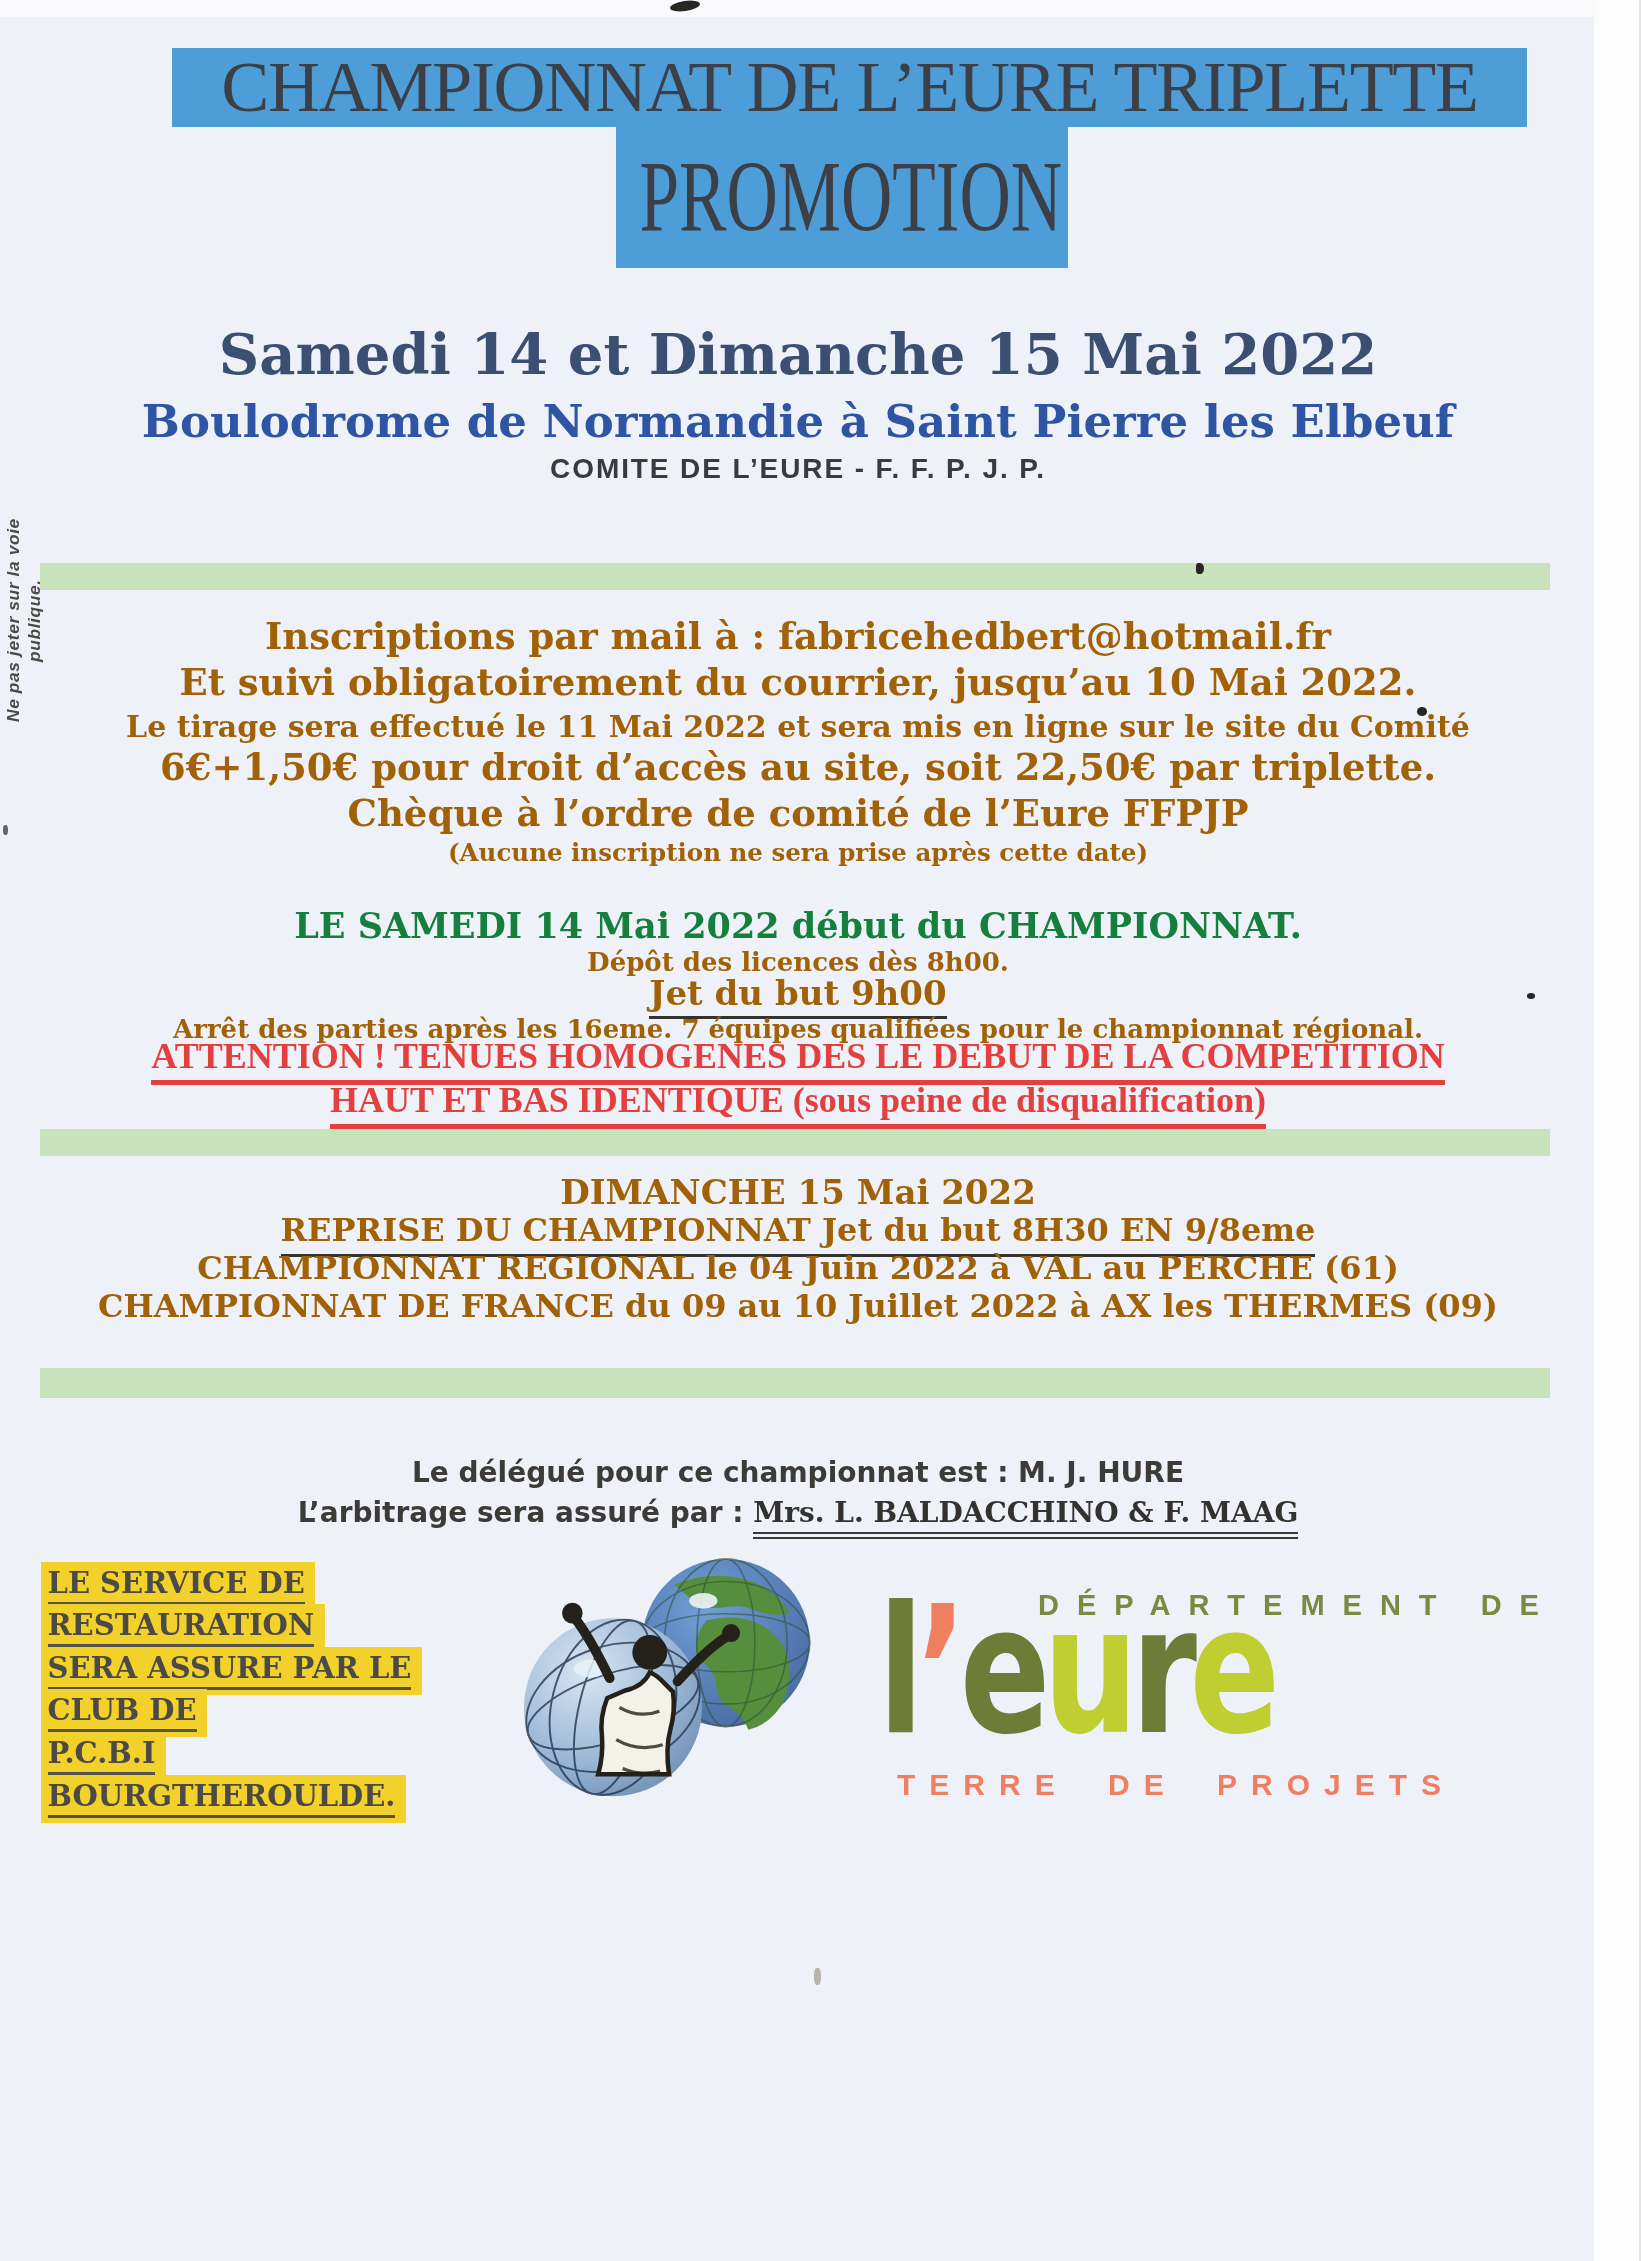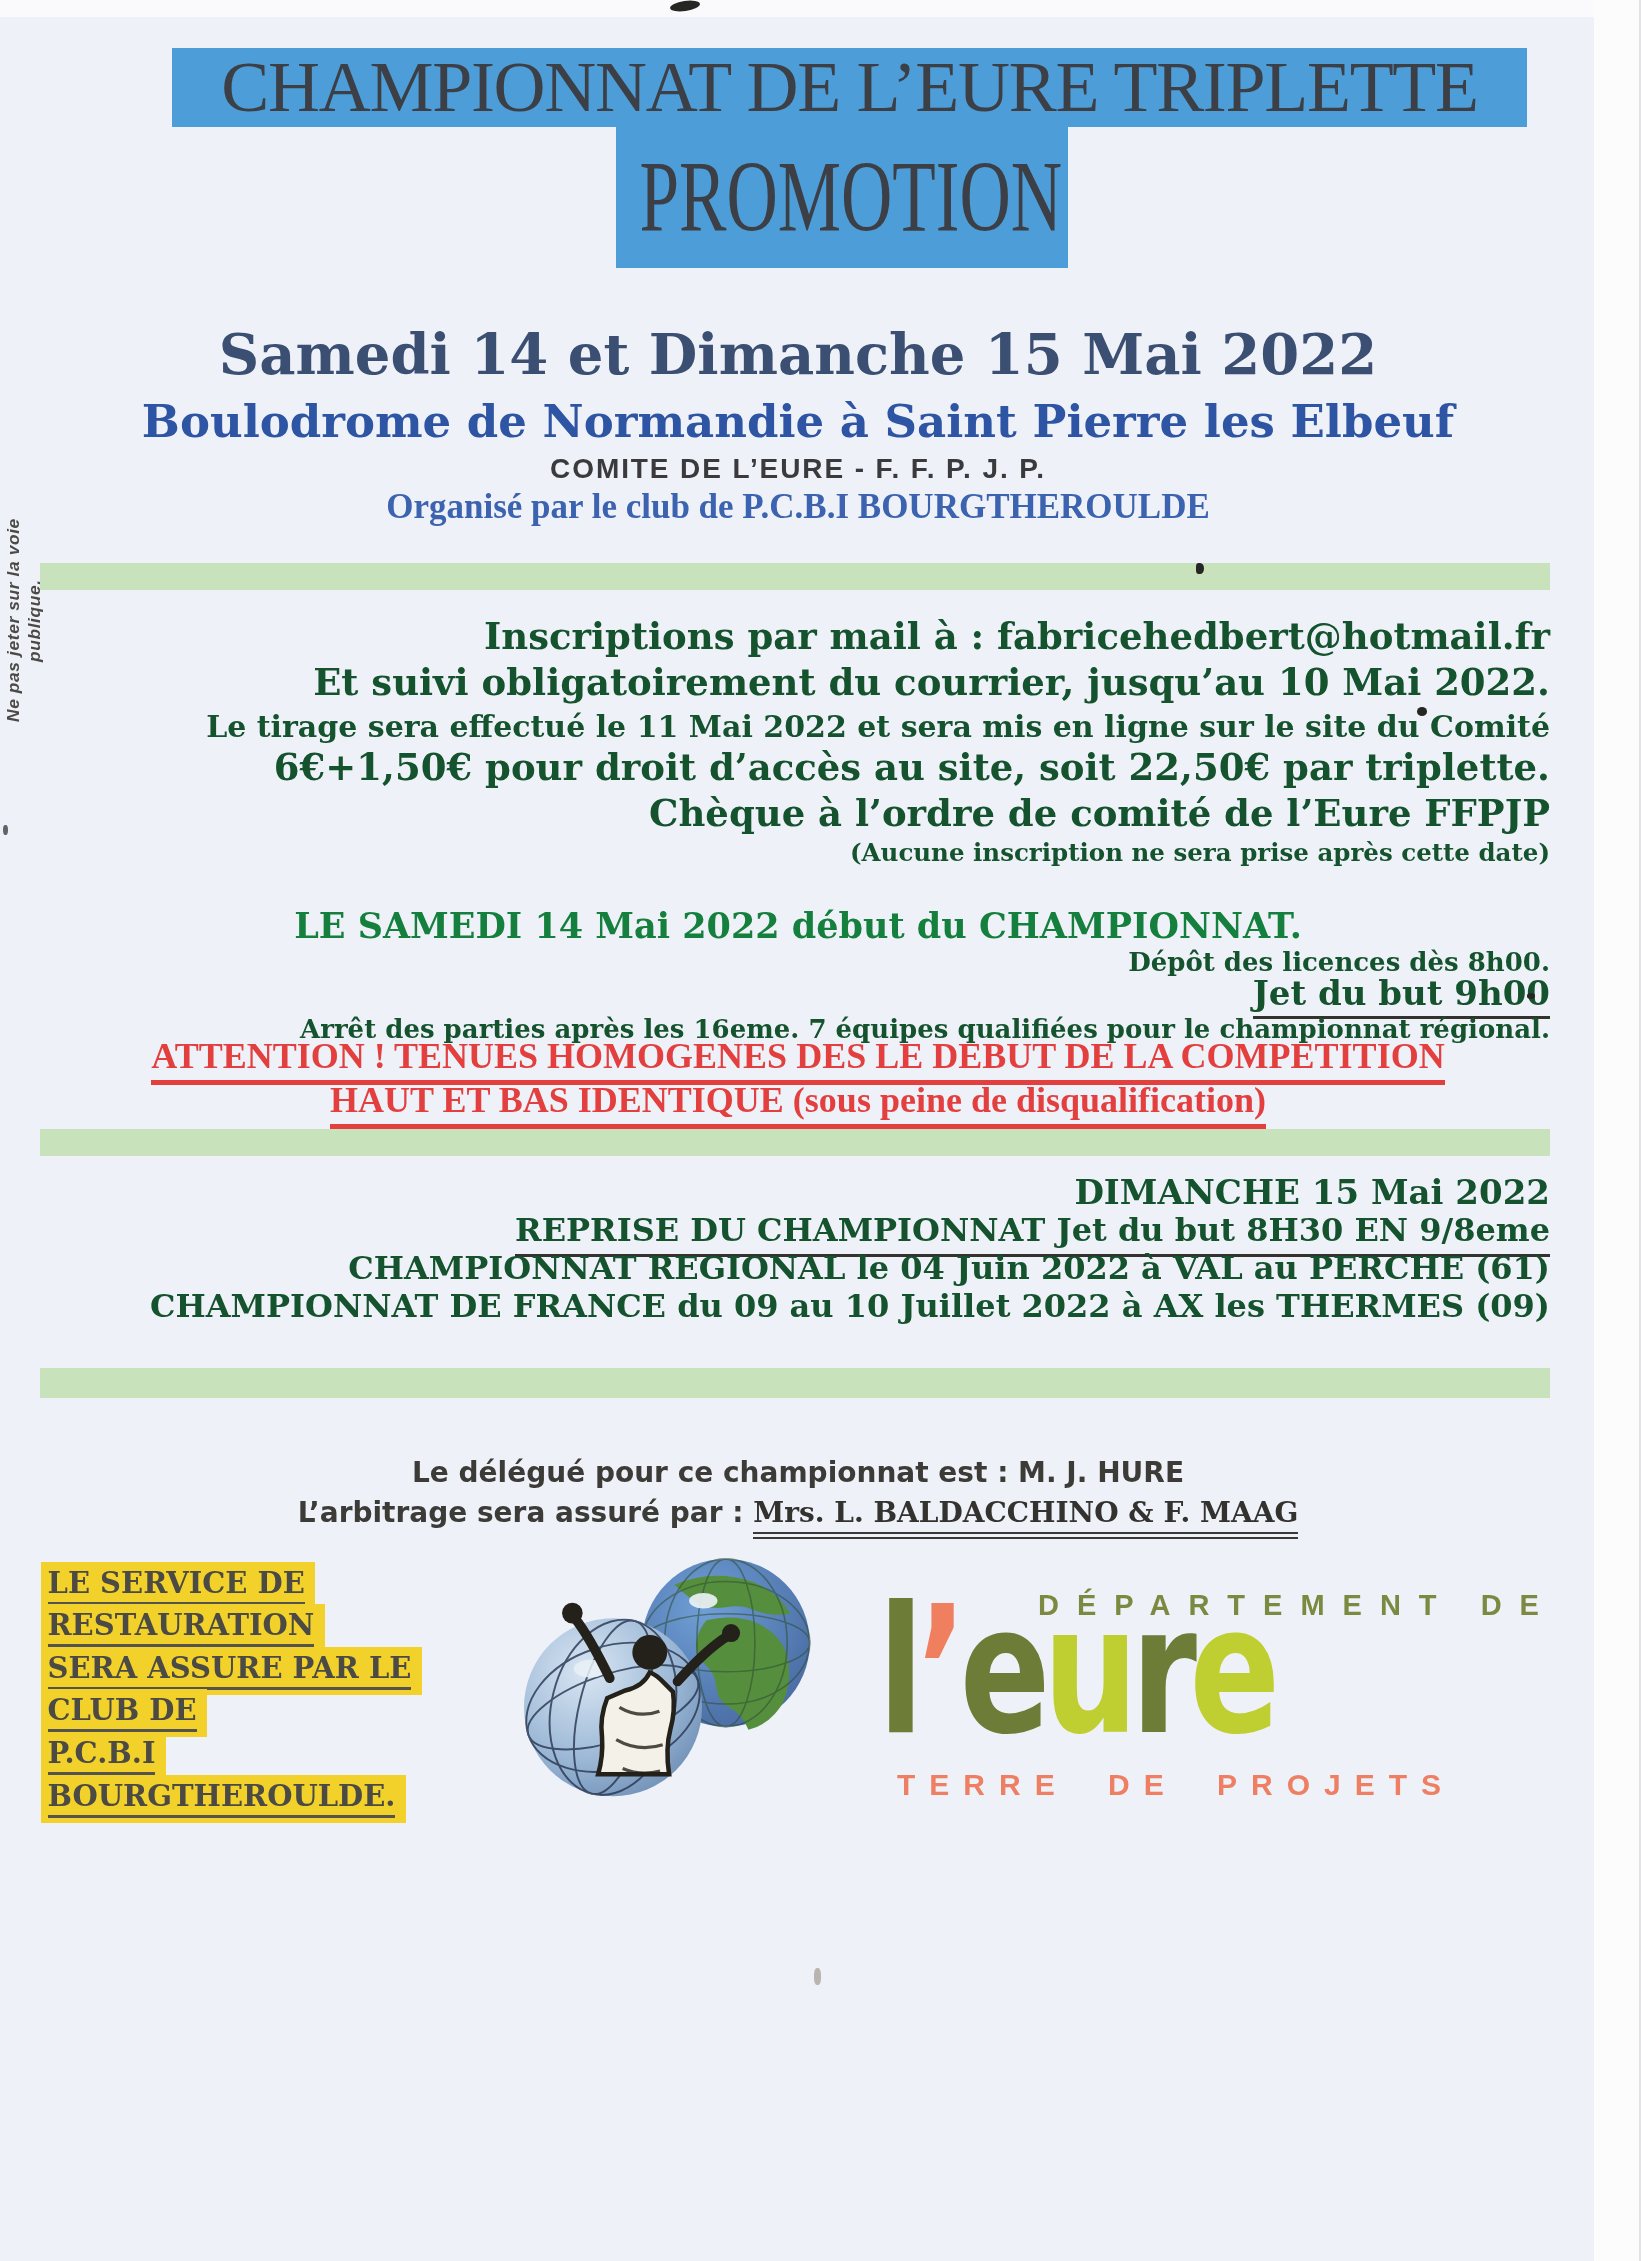--- a/index.html
+++ b/index.html
@@ -33,21 +33,21 @@
 
   .samedi{top:321px;font-size:56px;font-weight:bold;color:#3b4f73;}
   .boulodrome{top:395px;font-size:45px;font-weight:bold;color:#2e55a4;}
   .comite{top:453px;font-family:"Liberation Sans", sans-serif;font-size:28px;font-weight:bold;
           color:#3a3a3c;letter-spacing:1.9px;}
   .organise{top:487px;font-family:"Liberation Serif", serif;font-size:35px;font-weight:bold;color:#3c63b0;}
 
   .green-bar{position:absolute;left:40px;width:1510px;height:27px;background:#c8e3bb;}
   .gb1{top:563px;} .gb2{top:1129px;} .gb3{top:1368px;height:30px;}
 
-  .body-line{font-weight:bold;color:#14532d;text-align:right;}
+  .body-line{font-weight:bold;color:#a16207;}
   .inscriptions{top:614px;font-size:37px;}
   .etsuivi{top:660px;font-size:37px;}
   .letirage{top:709px;font-size:30px;}
   .prix{top:745px;font-size:37px;}
   .cheque{top:791px;font-size:37px;}
   .aucune{top:838px;font-size:24.5px;}
   .chez{top:862px;font-size:36px;}
   .lesamedi{top:905px;font-size:35px;font-weight:bold;color:#15803d;}
   .depot{top:947px;font-size:26px;}
   .jet{top:973px;font-size:34px;}
@@ -137,21 +137,20 @@
   <div class="band band1">
     <span class="title-text">CHAMPIONNAT DE L’EURE TRIPLETTE</span>
   </div>
   <div class="band band2">
     <span class="promo-text">PROMOTION</span>
   </div>
 
   <div class="row samedi">Samedi 14 et Dimanche 15 Mai 2022</div>
   <div class="row boulodrome">Boulodrome de Normandie à Saint Pierre les Elbeuf</div>
   <div class="row comite">COMITE DE L’EURE - F. F. P. J. P.</div>
-  <div class="row organise">Organisé par le club de P.C.B.I  BOURGTHEROULDE</div>
 
   <div class="green-bar gb1"></div>
 
   <div class="row body-line inscriptions">Inscriptions par mail à : fabricehedbert@hotmail.fr</div>
   <div class="row body-line etsuivi">Et suivi obligatoirement du courrier, jusqu’au 10 Mai 2022.</div>
   <div class="row body-line letirage">Le tirage sera effectué le 11 Mai 2022 et sera mis en ligne sur le site du Comité</div>
   <div class="row body-line prix">6€+1,50€ pour droit d’accès au site, soit 22,50€ par triplette.</div>
   <div class="row body-line cheque">Chèque à l’ordre de comité de l’Eure FFPJP</div>
   <div class="row body-line aucune">(Aucune  inscription ne sera prise après cette date)</div>
 

